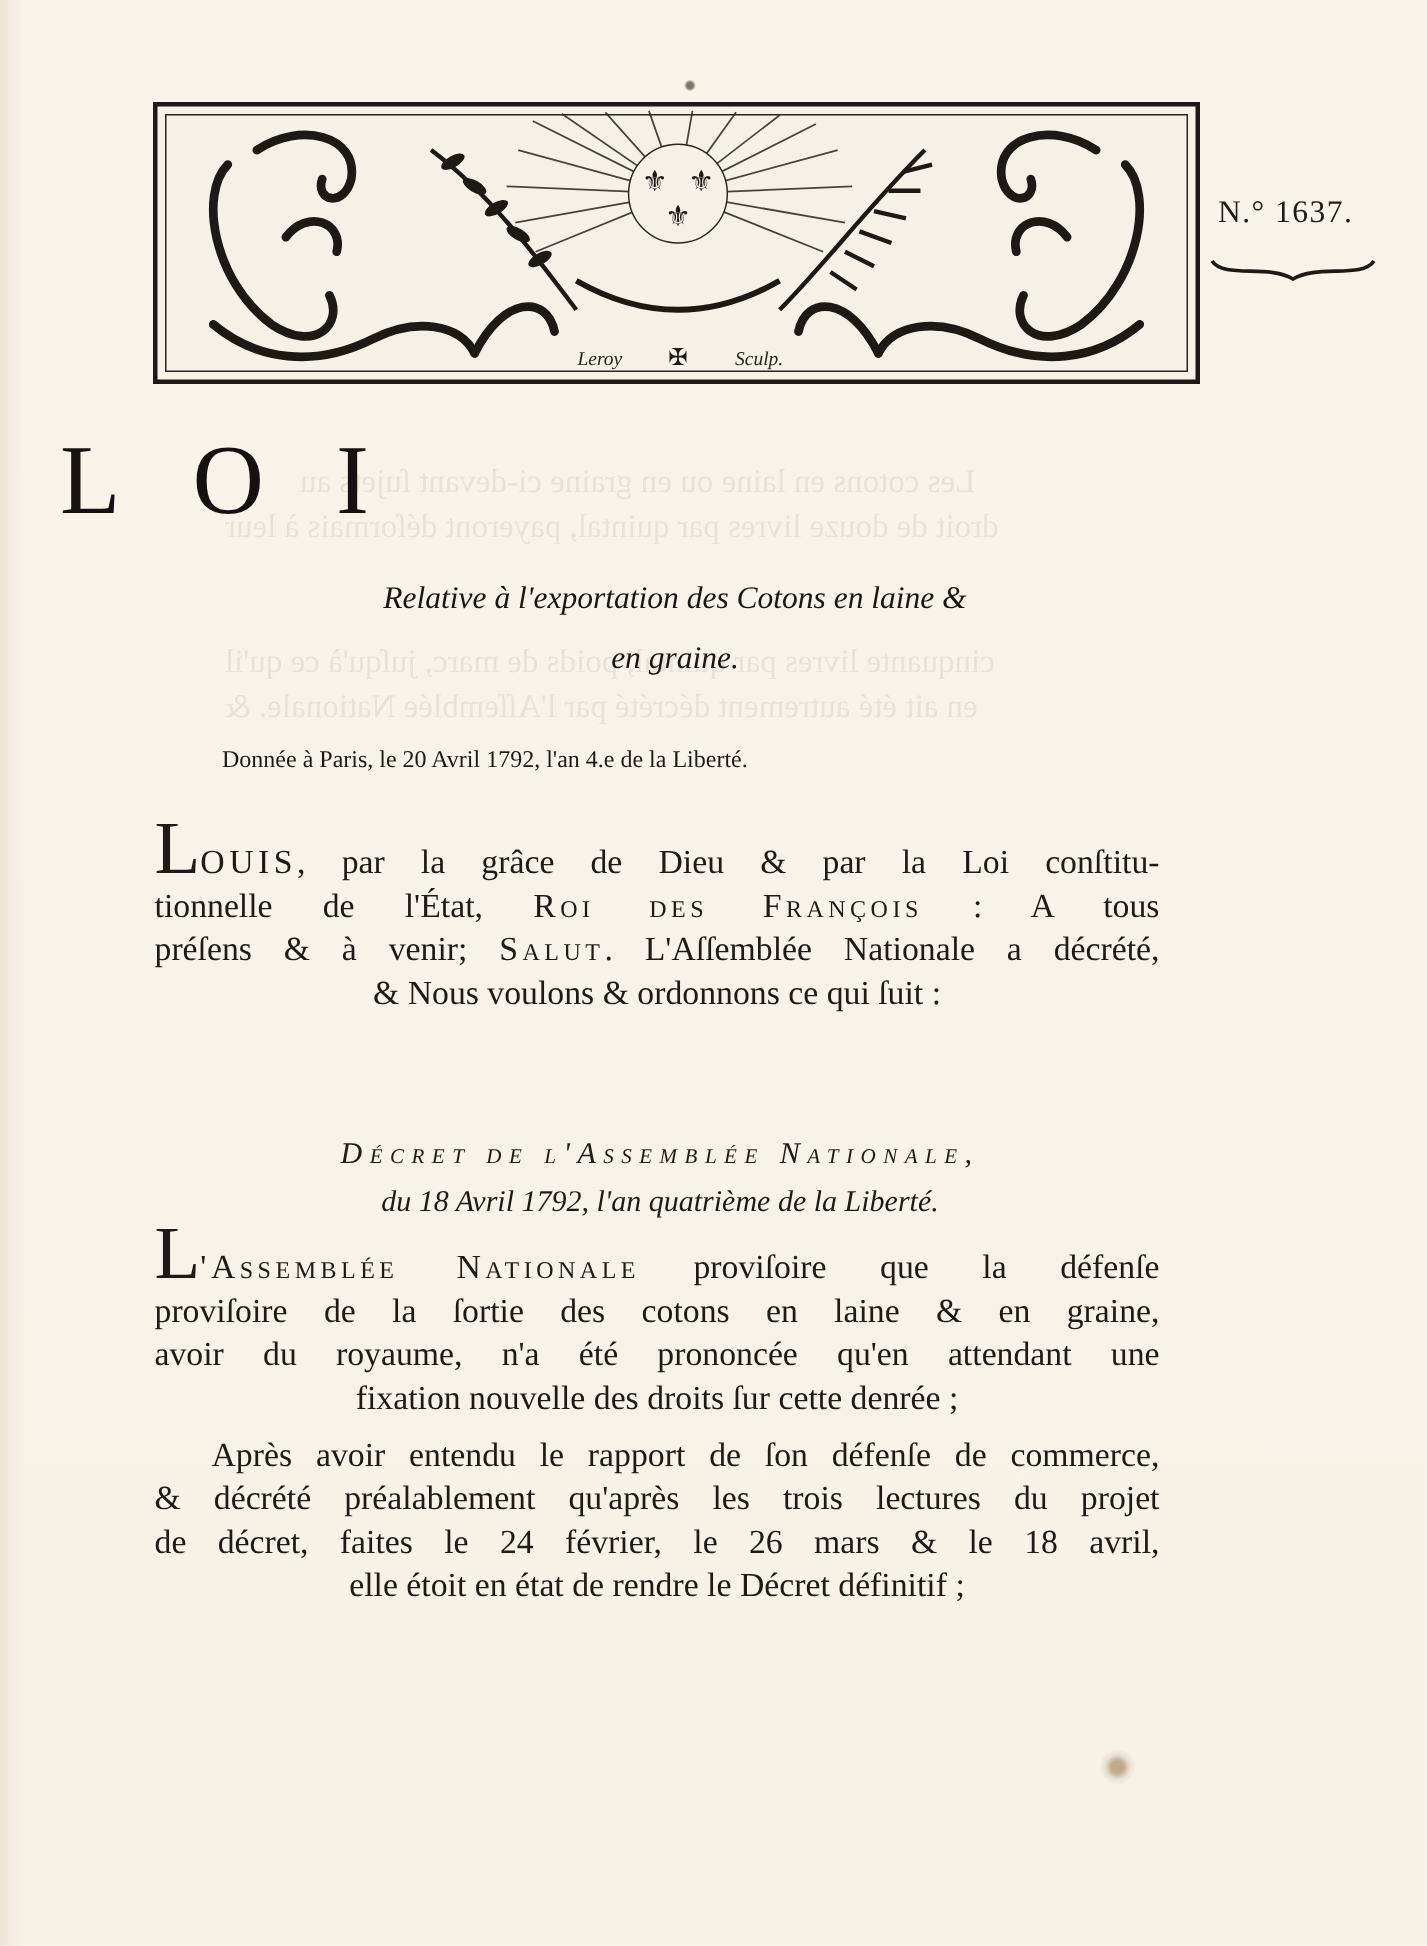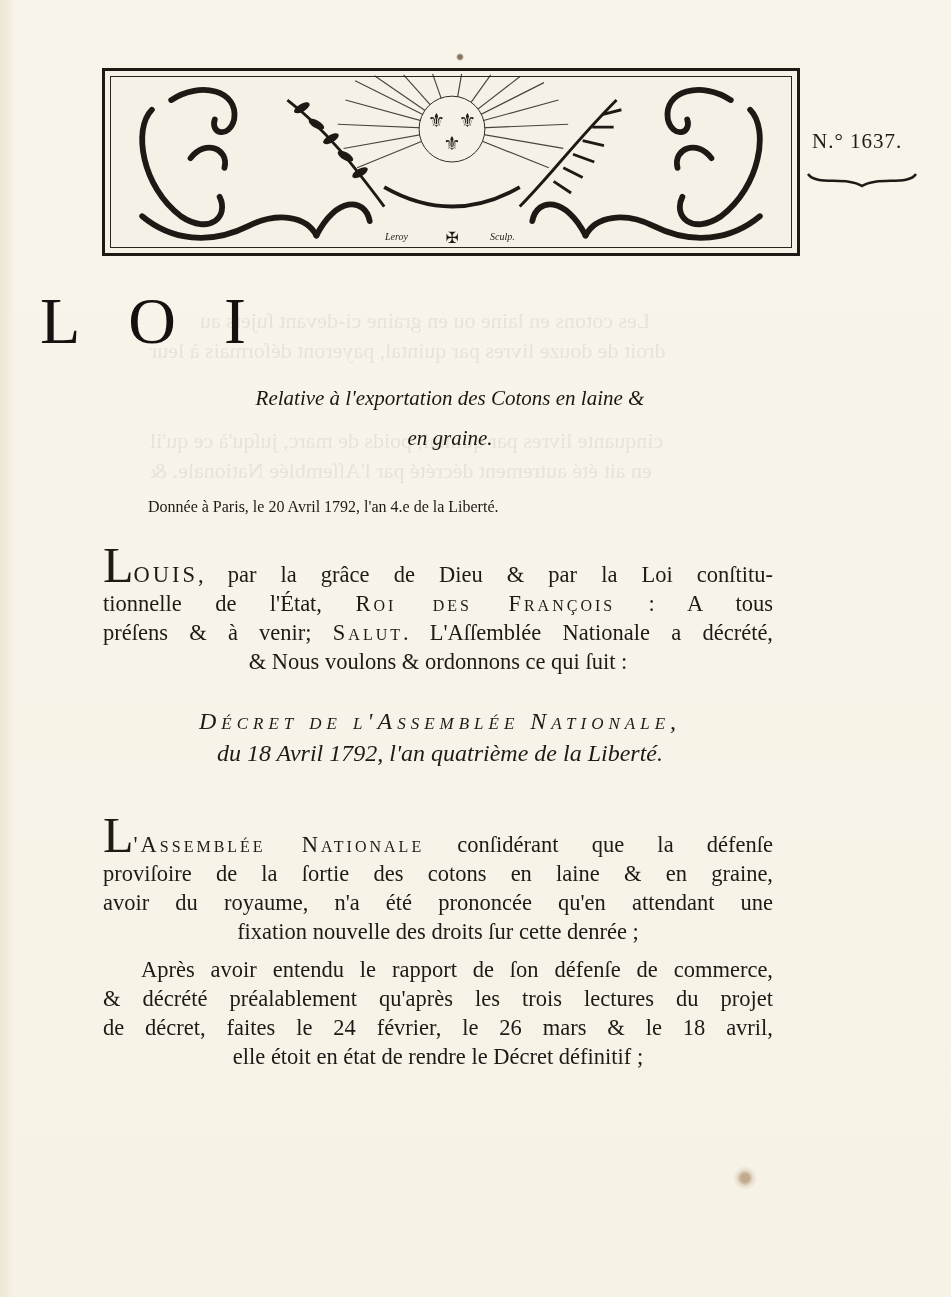--- a/index.html
+++ b/index.html
@@ -23,45 +23,45 @@
     position:absolute; left:102px; top:68px; width:698px; height:188px;
     border:3px solid #1d1915; box-sizing:border-box;
     background:#f5f1e6;
   }
   .ornament-inner {
     position:absolute; left:5px; top:5px; right:5px; bottom:5px;
     border:1px solid #2a241e;
   }
   .ornament svg { position:absolute; left:0; top:0; width:100%; height:100%; }
   .signature {
-    position:absolute; top:160px; font-size:10px; font-style:italic; color:#2a241e;
+    position:absolute; top:160px; font-size:13px; font-style:italic; color:#2a241e;
   }
   .number {
     position:absolute; left:812px; top:129px; font-size:21px; letter-spacing:1px; color:#1e1a16;
   }
   .brace { position:absolute; left:806px; top:170px; width:112px; height:20px; }
   .title {
     position:absolute; left:0; width:851px; top:283px; 
     font-size:66px; letter-spacing:48px; font-weight:normal; color:#141110;
     padding-left:40px; box-sizing:border-box;
   }
   .subtitle {
     position:absolute; left:110px; width:680px; top:378px; text-align:center;
     font-size:21px; font-style:italic; line-height:40px; color:#1a1612;
   }
   .text {
     position:absolute; left:103px; width:670px;
     font-size:22.5px; line-height:29px; text-align:justify; color:#1e1a16;
   }
   .dated { left:148px; top:492px; text-align:left; font-size:16px; }
   .dropcap { font-size:50px; line-height:40px; }
-  .sc { font-variant:small-caps; letter-spacing:3px; }
+  .sc { font-variant:small-caps; letter-spacing:3px;margin-top:48px; }
   .decree-title {
     position:absolute; left:130px; width:620px; top:705px;
-    font-style:italic; font-size:24px; line-height:32px; text-align:center;
+    font-style:italic; font-size:20px; line-height:32px; text-align:center;
   }
   .decree-title .sc { letter-spacing:5px; }
   .line { display:block; white-space:nowrap; }
   .justify-line { display:block; text-align:justify; text-align-last:justify; }
   .last-line { display:block; text-align:center; }
   .indent { padding-left:38px; }
   .bleed { position:absolute; color:rgba(120,110,100,0.12); font-size:22px; white-space:nowrap; transform:scaleX(-1); }
 </style>
 </head>
 <body>
@@ -161,21 +161,21 @@
     <span class="justify-line"><span>préſens &amp; à venir;</span> <span class="sc">Salut</span><span>. L'Aſſemblée Nationale a décrété,</span></span>
     <span class="last-line">&amp; Nous voulons &amp; ordonnons ce qui ſuit :</span>
   </div>
 
   <div class="decree-title">
     <span class="line sc">Décret de l'Assemblée Nationale,</span>
     <span class="line">du 18 Avril 1792, l'an quatrième de la Liberté.</span>
   </div>
 
   <div class="text" style="top:815px;">
-    <span class="justify-line"><span class="dropcap">L</span><span class="sc">'Assemblée Nationale</span><span> conſidérant que la défenſe</span></span>
+    <span class="justify-line"><span class="dropcap">L</span><span class="sc">'Assemblée Nationale</span><span> proviſoire que la défenſe</span></span>
     <span class="justify-line">proviſoire de la ſortie des cotons en laine &amp; en graine,</span>
     <span class="justify-line">avoir du royaume, n'a été prononcée qu'en attendant une</span>
     <span class="last-line">fixation nouvelle des droits ſur cette denrée ;</span>
   </div>
 
   <div class="text" style="top:955px;">
     <span class="justify-line indent">Après avoir entendu le rapport de ſon défenſe de commerce,</span>
     <span class="justify-line">&amp; décrété préalablement qu'après les trois lectures du projet</span>
     <span class="justify-line">de décret, faites le 24 février, le 26 mars &amp; le 18 avril,</span>
     <span class="last-line">elle étoit en état de rendre le Décret définitif ;</span>

